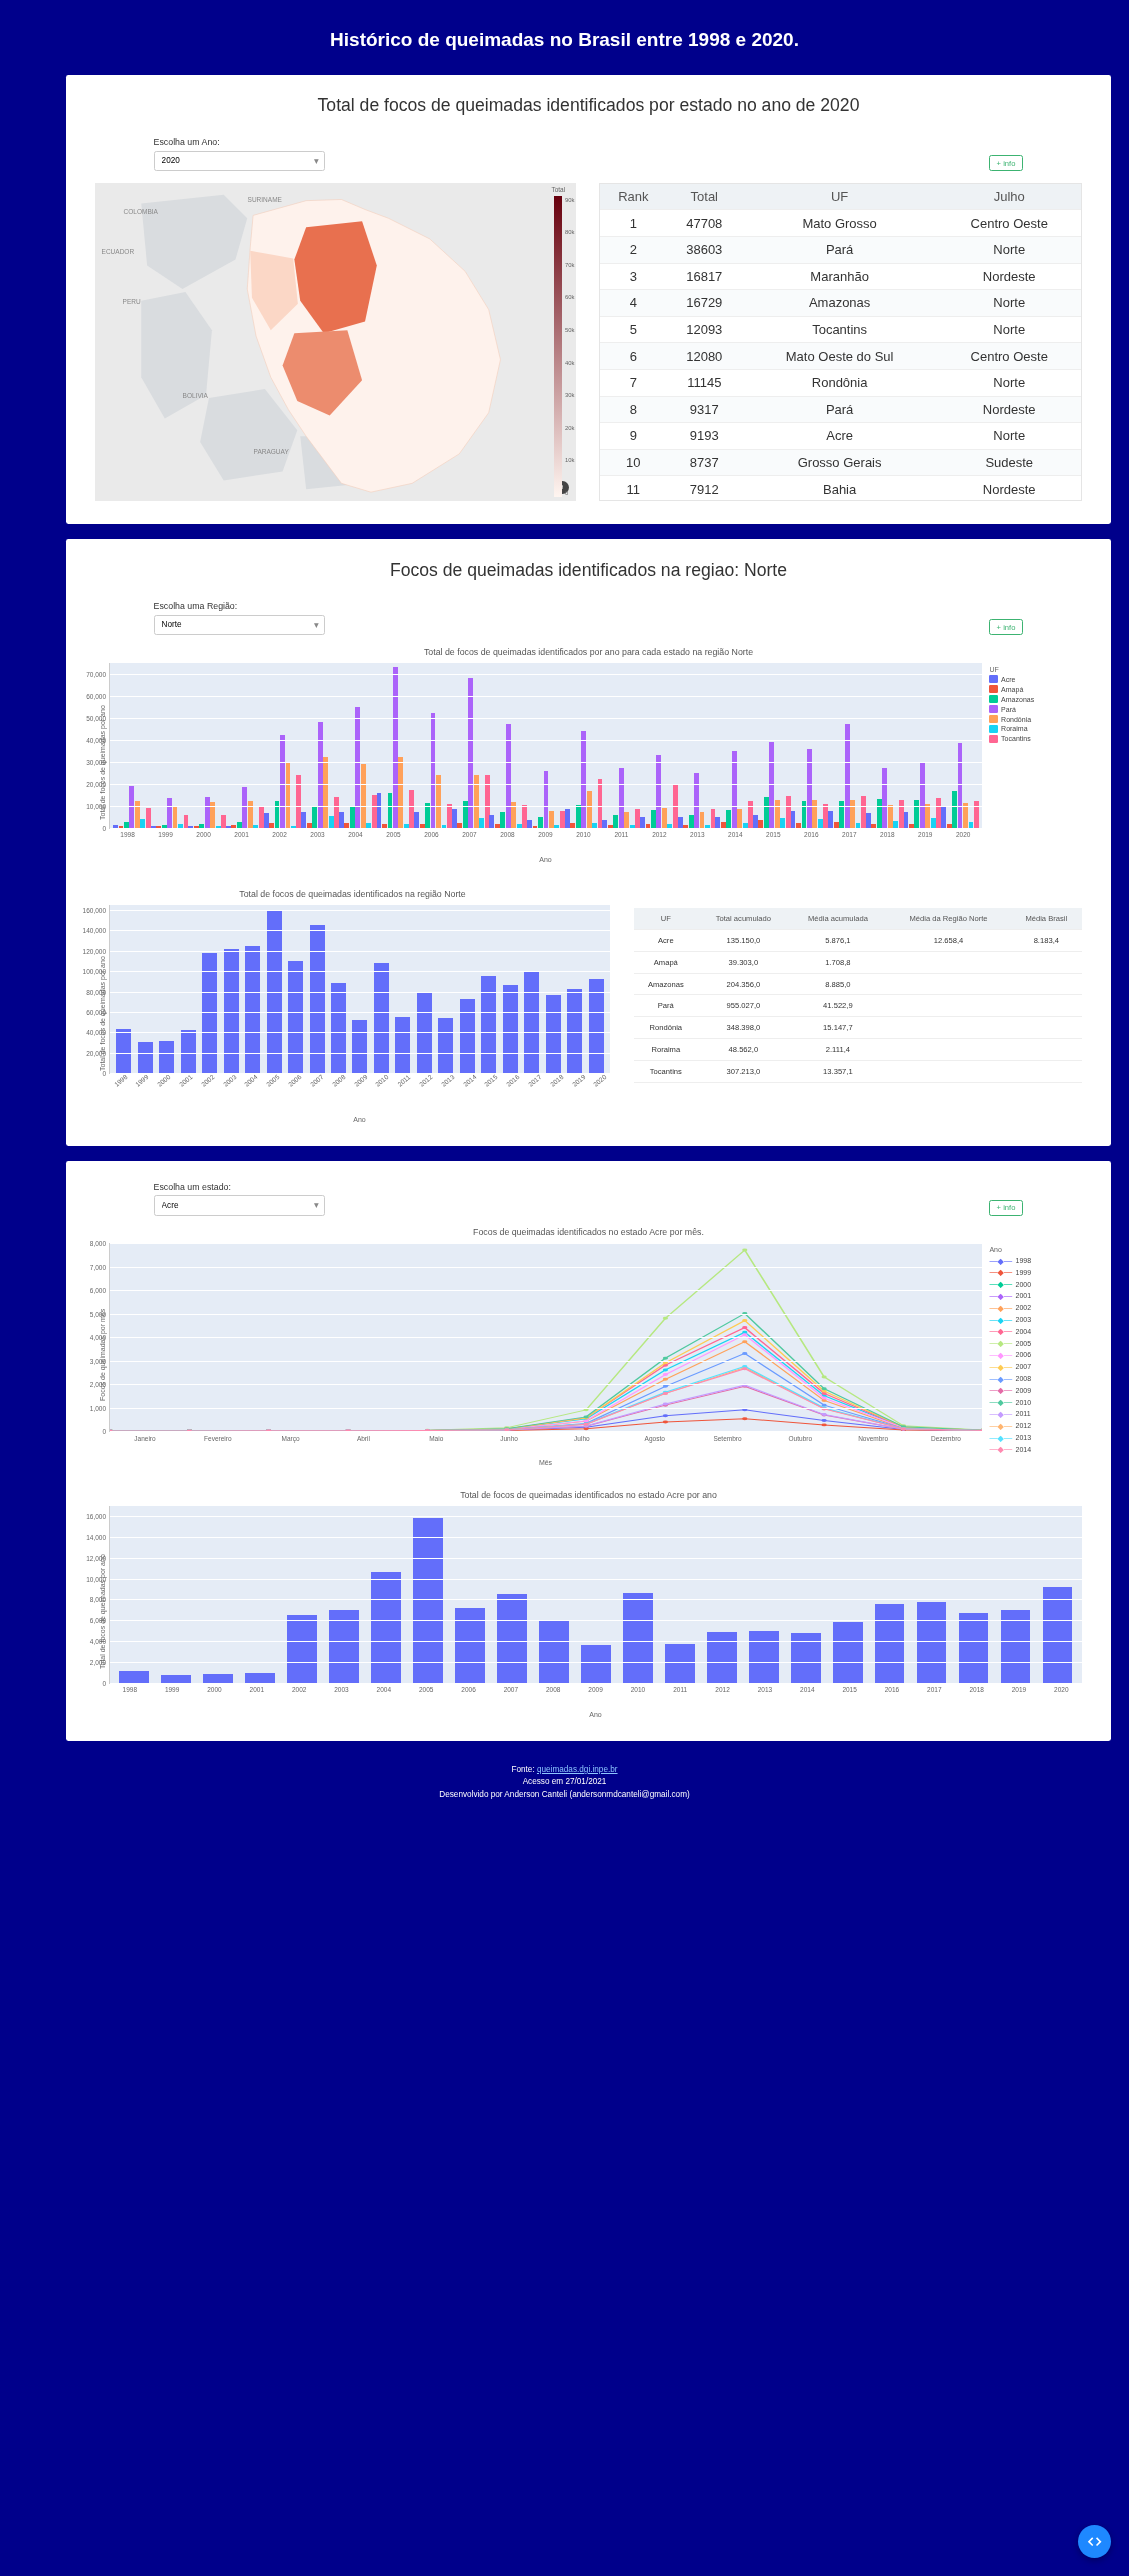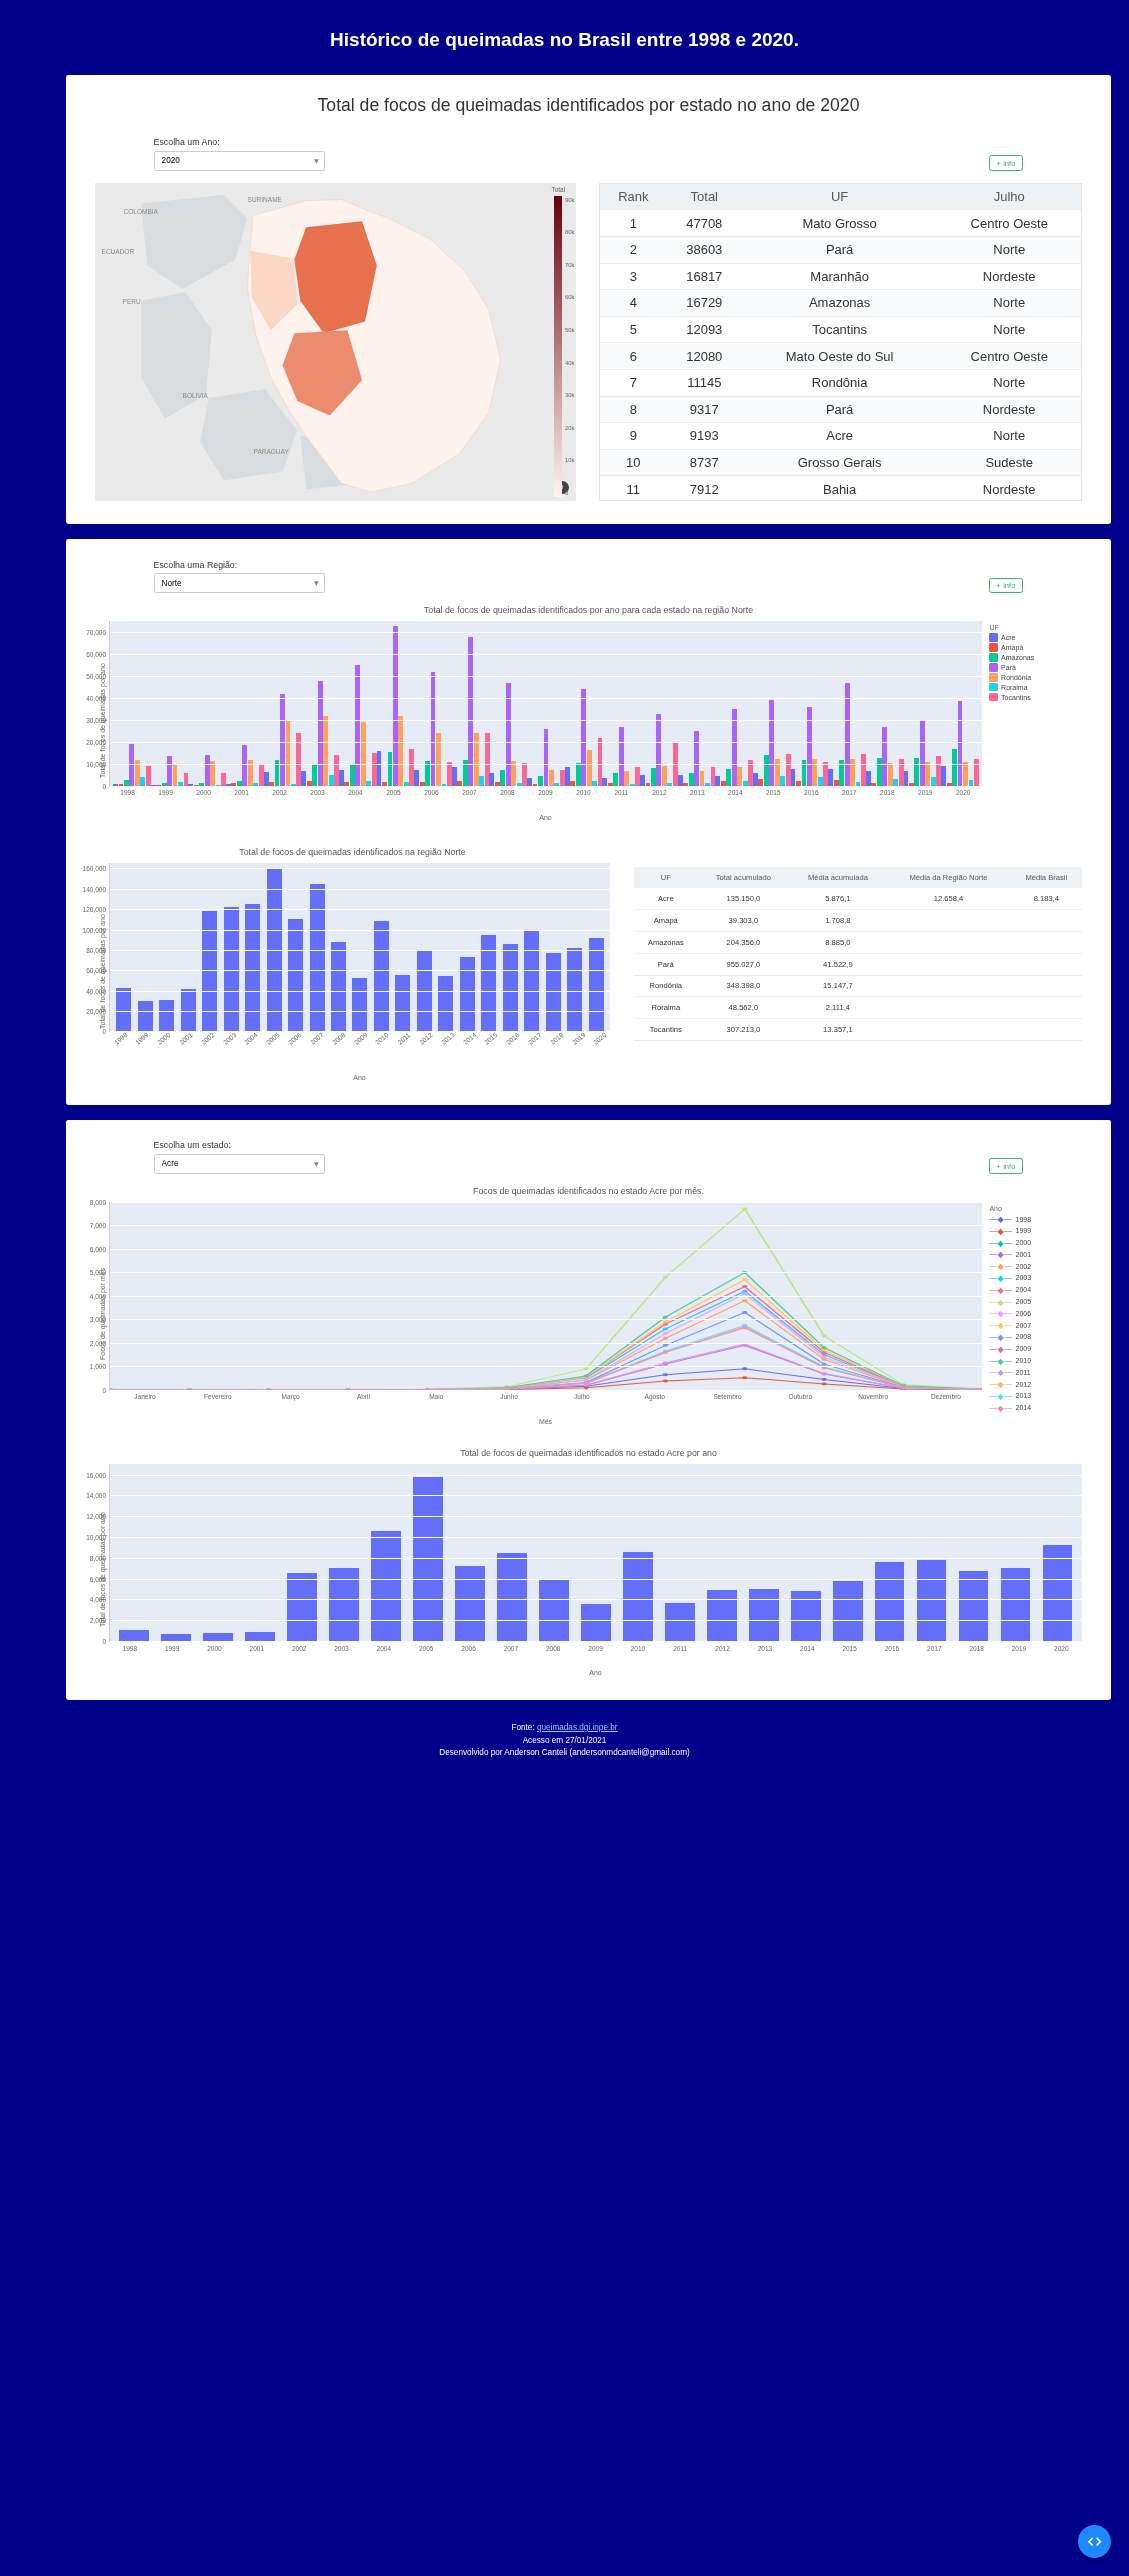--- a/index.html
+++ b/index.html
@@ -307,20 +307,21 @@
               <td>Goiás</td>
               <td>Centro Oeste</td>
             </tr>
           </tbody>
       </table>
     </div>
   </div>
 </div>
 
 <div class="card">
+  <h2>Focos de queimadas identificados na regiao: Norte</h2>
 
   <div class="controls-row">
     <div class="control-group">
       <label>Escolha uma Região:</label>
       <div class="select-wrap">
         <select>
           <option>Norte</option>
         </select>
       </div>
     </div>

